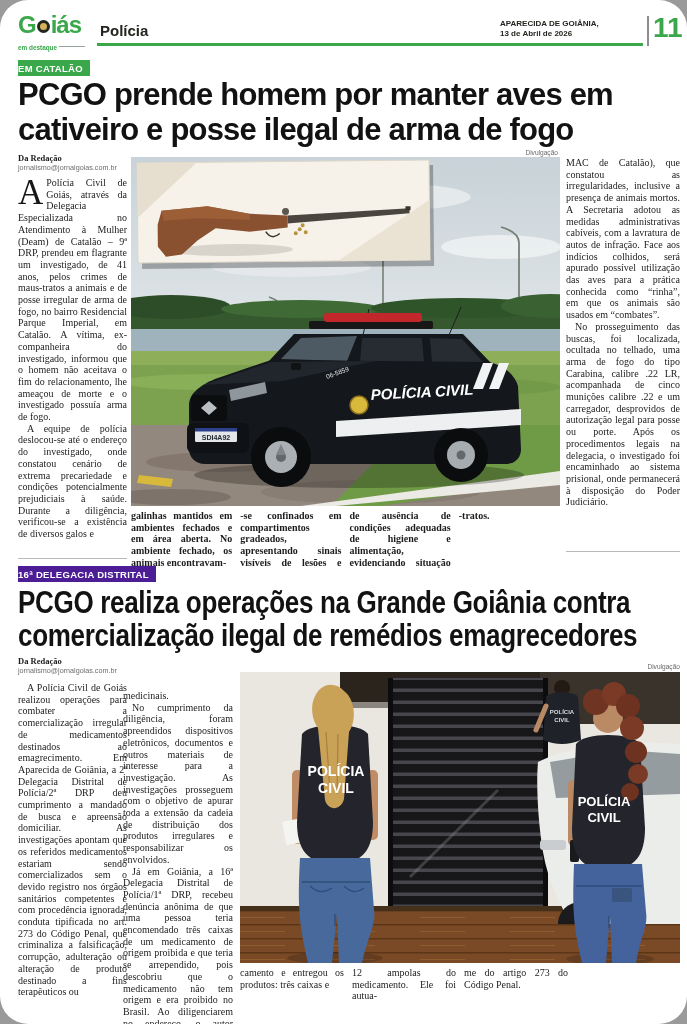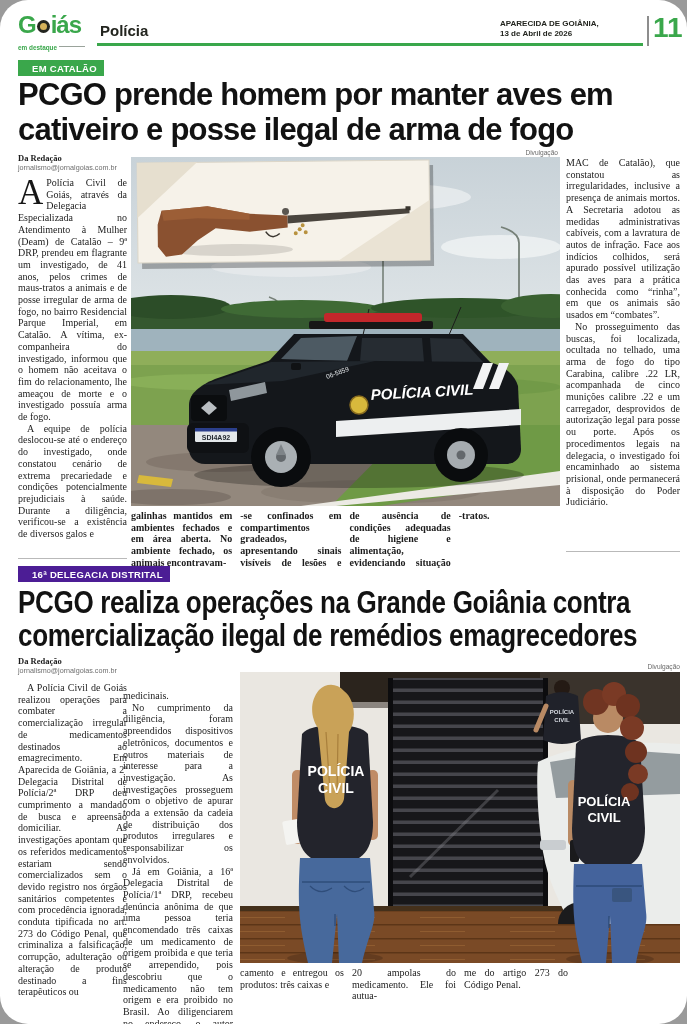--- a/index.html
+++ b/index.html
@@ -17,21 +17,21 @@
   .logo-tagline-rule{display:inline-block;width:26px;height:1px;background:#9aa39b;vertical-align:middle;margin-left:2px;}
   .section-name{font-family:"Liberation Sans",sans-serif;font-weight:bold;font-size:15px;color:#23251f;}
   .green-rule{background:#3aa74b;}
   .dateline{font-family:"Liberation Sans",sans-serif;font-weight:bold;font-size:8px;color:#23251f;
             text-align:left;line-height:10px;}
   .pagenum{font-family:"Liberation Sans",sans-serif;font-weight:bold;font-size:28px;color:#3aa74b;line-height:28px;}
   .vrule{background:#8d8d8d;}
 
   
   .kicker{display:inline-block;color:#fff;font-family:"Liberation Sans",sans-serif;font-weight:bold;
-          font-size:9.5px;letter-spacing:.3px;padding:3px 7px 2px 14px;}
+          font-size:9.5px;letter-spacing:.3px;padding:3px 7px 2px 0;}
   .kicker-green{background:#3aa74b;}
   .kicker-cyan{background:#4c1d95;}
   .hl{font-family:"Liberation Sans",sans-serif;font-weight:bold;color:#121212;white-space:nowrap;}
   .hl1{font-size:31px;line-height:35px;letter-spacing:-0.8px;}
   .hl2{font-size:31px;line-height:33px;letter-spacing:-0.4px;transform:scaleX(0.84);
        transform-origin:0 0;width:130%;}
 
   
   .byline-name{font-family:Liberation Serif, serif;font-weight:bold;font-size:8.5px;color:#1c1c1c;line-height:10px;}
   .byline-email{font-family:"Liberation Sans",sans-serif;font-size:7.2px;color:#6e6e6e;line-height:9px;}
@@ -293,17 +293,17 @@
         <text x="364" y="150" font-size="13" font-weight="bold" text-anchor="middle" fill="#ffffff">CIVIL</text>
         <path d="M334,192 L402,192 L406,240 C408,254 402,260 396,291 L372,291 L370,244 L366,291 L342,291 C334,256 332,242 334,192 Z" fill="#44639c"></path>
         <path d="M336,214 h66 M369,244 v12" stroke="#2d4b78" stroke-width="1.4" fill="none"></path>
         <rect x="372" y="216" width="20" height="14" rx="2" fill="#39557f"></rect>
       </g>
     </svg>
   </div>
 
   <div class="abs strip body-col" style="left:240px;top:967px;width:440px;height:34px;">
     <div>camento e entregou os produtos: três caixas e</div>
-    <div>20 ampolas do medicamento. Ele foi autua-</div>
+    <div>12 ampolas do medicamento. Ele foi autua-</div>
     <div>me do artigo 273 do Código Penal.</div>
   </div>
 
 </div>
 
 </body></html>

